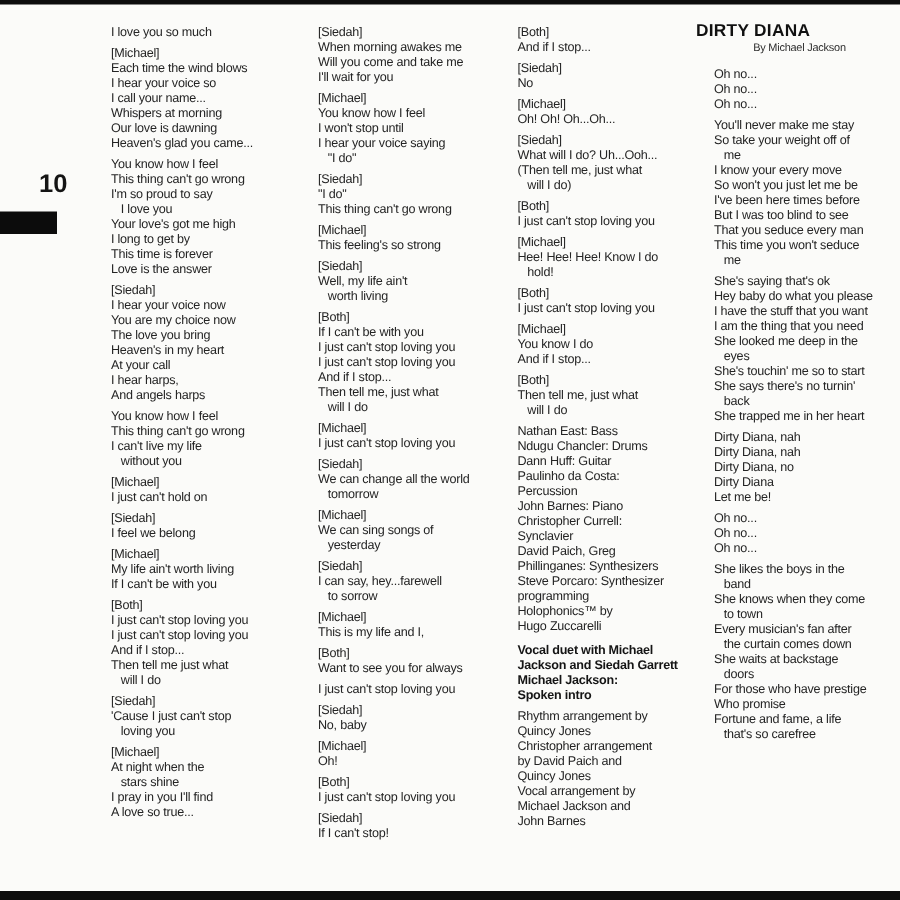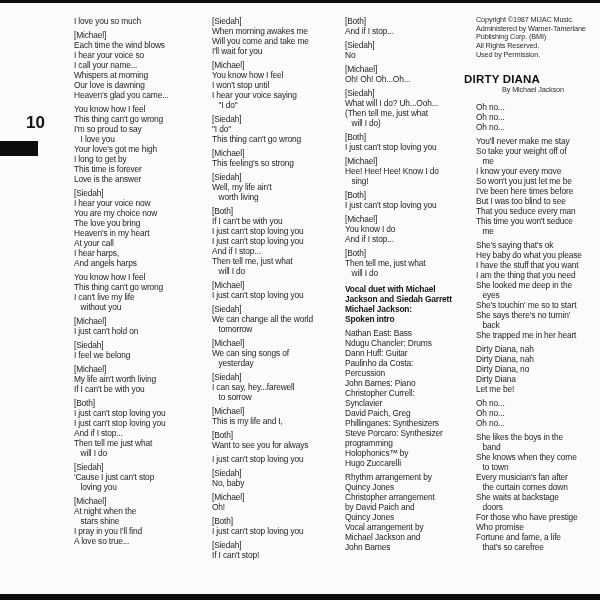--- a/index.html
+++ b/index.html
@@ -226,77 +226,70 @@
         <div class="line">(Then tell me, just what</div>
         <div class="line">   will I do)</div>
       </div>
       <div class="block stanza">
         <div class="line tag">[Both]</div>
         <div class="line">I just can't stop loving you</div>
       </div>
       <div class="block stanza">
         <div class="line tag">[Michael]</div>
         <div class="line">Hee! Hee! Hee! Know I do</div>
-        <div class="line">   sing!</div>
+        <div class="line">   hold!</div>
       </div>
       <div class="block stanza">
         <div class="line tag">[Both]</div>
         <div class="line">I just can't stop loving you</div>
       </div>
       <div class="block stanza">
         <div class="line tag">[Michael]</div>
         <div class="line">You know I do</div>
         <div class="line">And if I stop...</div>
       </div>
       <div class="block stanza">
         <div class="line tag">[Both]</div>
         <div class="line">Then tell me, just what</div>
         <div class="line">   will I do</div>
-      </div>
-      <div class="block credits-bold">
-        <div class="line">Vocal duet with Michael</div>
-        <div class="line">Jackson and Siedah Garrett</div>
-        <div class="line">Michael Jackson:</div>
-        <div class="line">Spoken intro</div>
       </div>
       <div class="block credits">
         <div class="line">Nathan East: Bass</div>
         <div class="line">Ndugu Chancler: Drums</div>
         <div class="line">Dann Huff: Guitar</div>
         <div class="line">Paulinho da Costa:</div>
         <div class="line">Percussion</div>
         <div class="line">John Barnes: Piano</div>
         <div class="line">Christopher Currell:</div>
         <div class="line">Synclavier</div>
         <div class="line">David Paich, Greg</div>
         <div class="line">Phillinganes: Synthesizers</div>
         <div class="line">Steve Porcaro: Synthesizer</div>
         <div class="line">programming</div>
         <div class="line">Holophonics™ by</div>
         <div class="line">Hugo Zuccarelli</div>
       </div>
+      <div class="block credits-bold">
+        <div class="line">Vocal duet with Michael</div>
+        <div class="line">Jackson and Siedah Garrett</div>
+        <div class="line">Michael Jackson:</div>
+        <div class="line">Spoken intro</div>
+      </div>
       <div class="block credits">
         <div class="line">Rhythm arrangement by</div>
         <div class="line">Quincy Jones</div>
         <div class="line">Christopher arrangement</div>
         <div class="line">by David Paich and</div>
         <div class="line">Quincy Jones</div>
         <div class="line">Vocal arrangement by</div>
         <div class="line">Michael Jackson and</div>
         <div class="line">John Barnes</div>
       </div>
     </div>
   <div class="col" id="col4">
-      <div class="block copyright">
-        <div class="line">Copyright ©1987 MIJAC Music.</div>
-        <div class="line">Administered by Warner-Tamerlane</div>
-        <div class="line">Publishing Corp. (BMI)</div>
-        <div class="line">All Rights Reserved.</div>
-        <div class="line">Used by Permission.</div>
-      </div>
       <div class="block heading">
         <div class="line">DIRTY DIANA</div>
       </div>
       <div class="block byline">
         <div class="line">By Michael Jackson</div>
       </div>
       <div class="block stanza">
         <div class="line">Oh no...</div>
         <div class="line">Oh no...</div>
         <div class="line">Oh no...</div>

